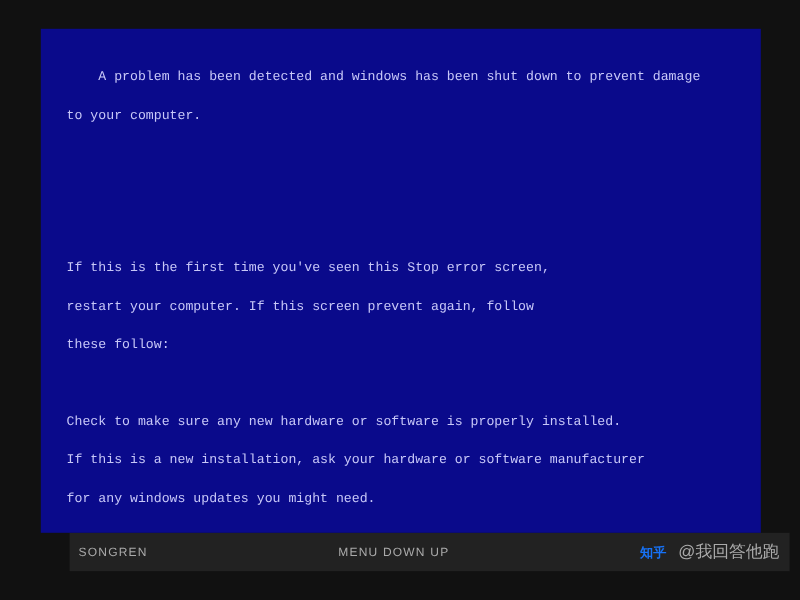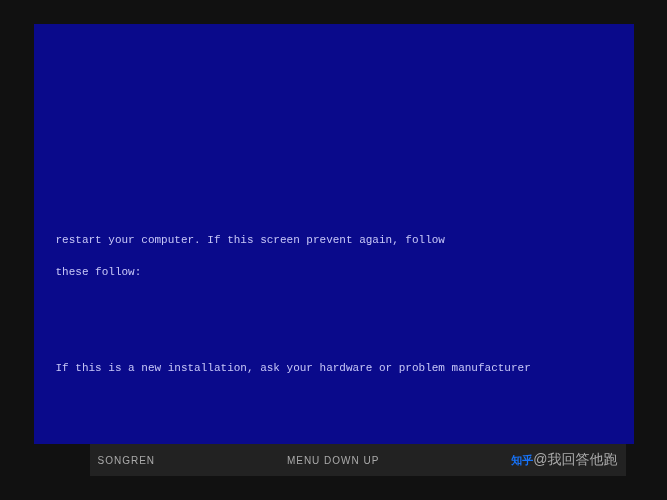--- a/index.html
+++ b/index.html
@@ -24,68 +24,70 @@
     }
     .bsod-text {
       color: #c8c8f8;
       font-family: 'Courier New', Courier, monospace;
       font-size: 11px;
       line-height: 1.45;
       white-space: pre-wrap;
       word-break: break-all;
     }
     .bottom-bar {
-      width: 536px;
+      width: 600px;
       height: 22px;
       background: #222;
       display: flex;
       align-items: center;
       justify-content: space-between;
       padding: 16px 8px;
       margin-left: 48px;
     }
     .bottom-brand {
       color: #aaa;
       font-size: 10px;
       font-family: Arial, sans-serif;
       letter-spacing: 1px;
     }
     .bottom-right {
       display: flex;
       align-items: center;
+      gap: 10px;
       color: #aaa;
       font-size: 9px;
       font-family: Arial, sans-serif;
     }
     .zhihu-logo {
       color: #1772f6;
       font-weight: bold;
       font-size: 11px;
     }
     .user-tag {
       color: #aaa;
       font-size: 14px;
     }
   </style>
 </head>
 <body>
 
 <div class="screen-container">
   <div class="bsod-text">
-    <br>
+    <span>A problem has been detected and windows has been shut down to prevent damage</span>
+    <br><span>to your computer.</span>
     <br><span></span>
     <br>
     <br><span></span>
-    <br>
+    <br><span>If this is the first time you've seen this Stop error screen,</span>
     <br><span>restart your computer. If this screen prevent again, follow</span>
     <br><span>these follow:</span>
     <br><span></span>
-    <br>
-    <br><span>If this is a new installation, ask your hardware or problem manufacturer</span>
-    <br>
+    <br><span>Check to make sure any new hardware or software is properly installed.</span>
+    <br><span>If this is a new installation, ask your hardware or software manufacturer</span>
+    <br><span>for any windows updates you might need.</span>
     <br><span></span>
     <br>
     <br>
     <br>
     <br>
     <br>
     <br><span></span>
     <br>
     <br><span></span>
     <br>

